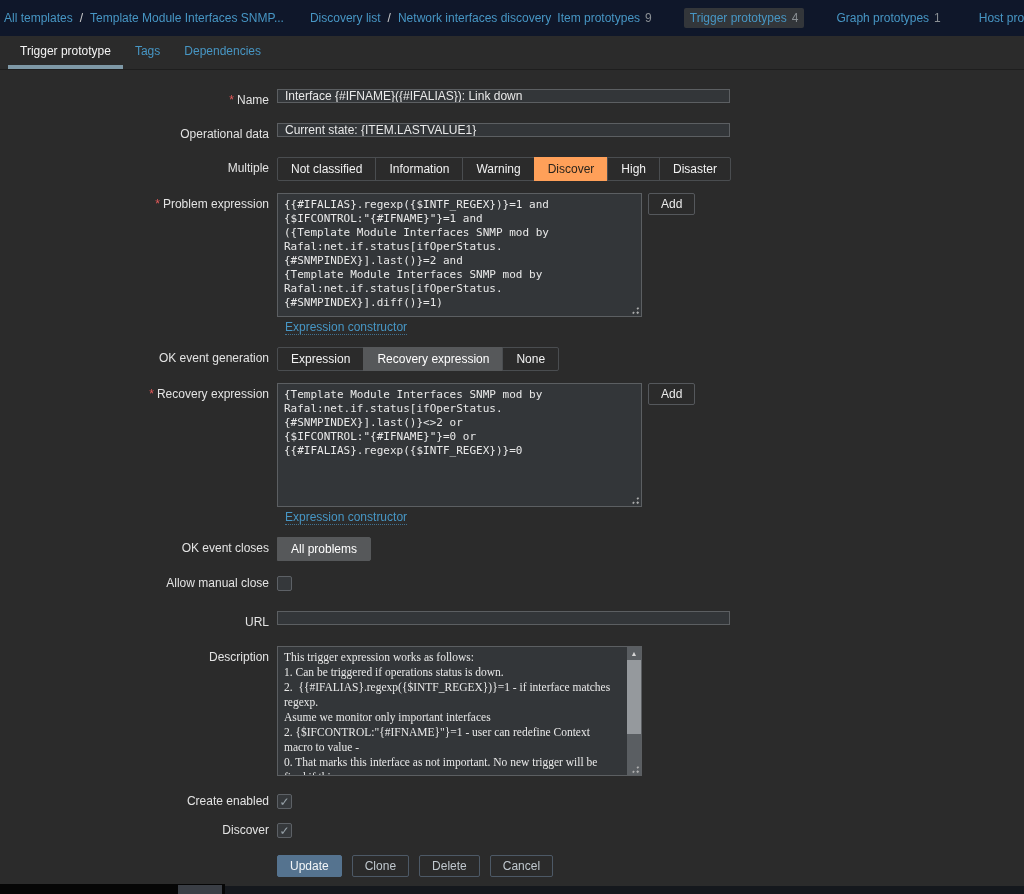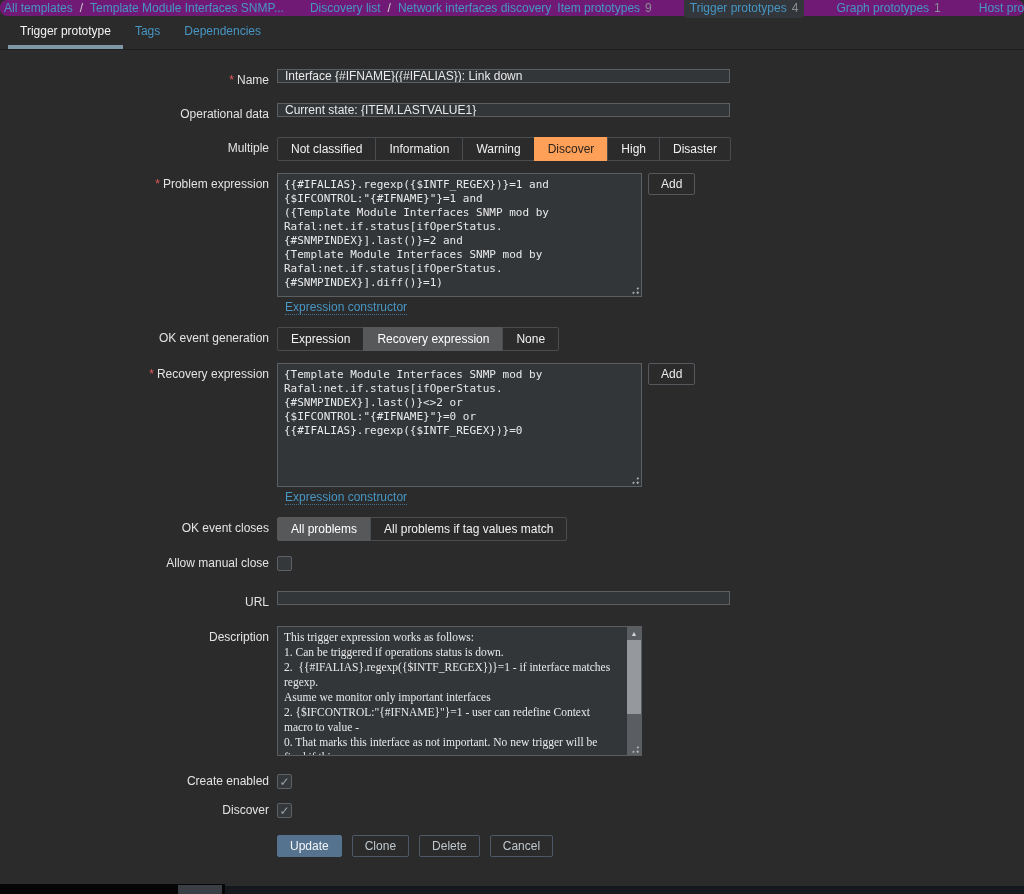--- a/index.html
+++ b/index.html
@@ -5,22 +5,22 @@
   * { margin:0; padding:0; box-sizing:border-box; }
   html,body { background:#15181d; }
   body { font-family:"Liberation Sans", sans-serif; }
   #screen {
     position:relative; width:1024px; height:894px;
     background:#2b2b2b; overflow:hidden; color:#e3e3e3; font-size:12px;
   }
 
   
   .topbar {
-    height:16px; background:#701a75; display:flex; align-items:center;
-    padding:0 6px 0 4px; white-space:nowrap;border-radius:7px;
+    height:36px; background:#0f172a; display:flex; align-items:center;
+    padding:0 6px 0 4px; white-space:nowrap;
   }
   .topbar a, .crumb { color:#4796c4; text-decoration:none; cursor:pointer; }
   .crumb-sep { color:#cfcfcf; margin:0 7px; }
   .crumb-group2 { margin-left:26px; }
   .ctx-nav { margin-left:auto; display:flex; align-items:center; gap:26px; }
   .ctx-item { display:flex; align-items:flex-end; gap:5px; color:#4796c4; cursor:pointer; padding:3px 6px; border-radius:2px; }
   .ctx-item .count { color:#8a8f94; }
   .ctx-item.selected { background:#33363a; }
 
   
@@ -223,21 +223,20 @@
     <div class="link-row row link-after" style="margin-left:285px;">
       <span class="link">Expression constructor</span>
     </div>
 
 
     <div class="row">
       <div class="label">OK event closes</div>
       <div class="ctrl">
         <div class="seg">
           <span class="opt sel-gray">All problems</span>
-          <span class="opt">All problems if tag values match</span>
         </div>
       </div>
     </div>
 
     <div class="row cb-row">
       <div class="label">Allow manual close</div>
       <div class="ctrl">
         <span class="checkbox"></span>
       </div>
     </div>

